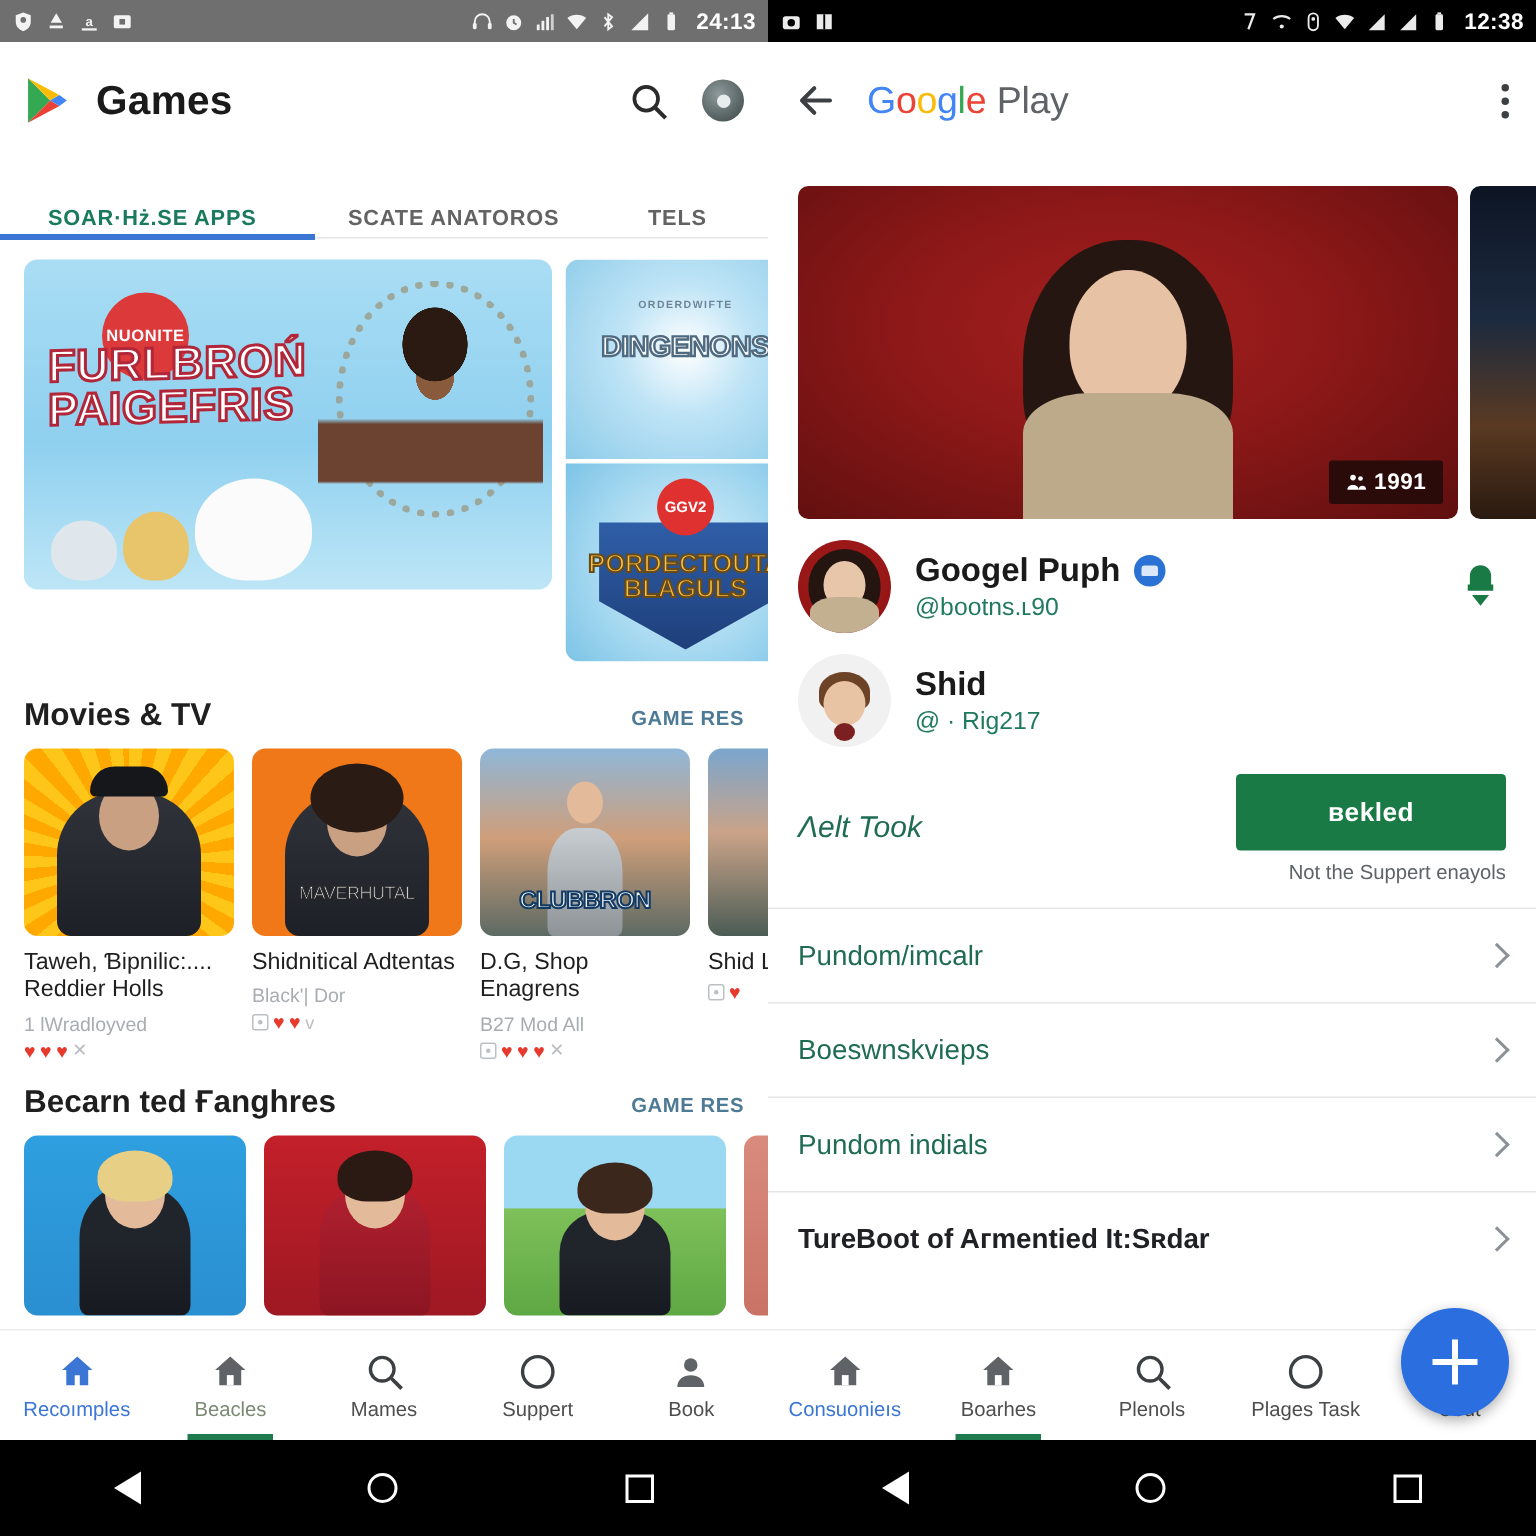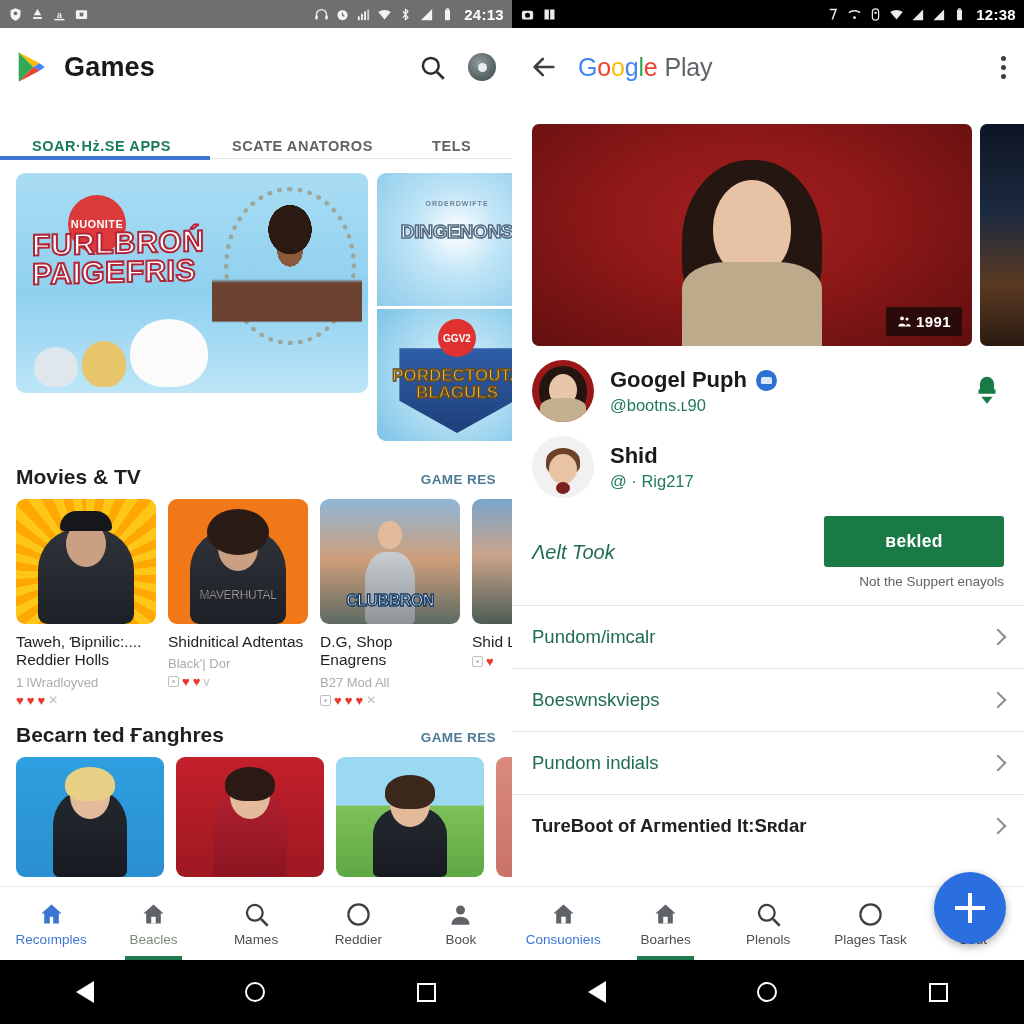--- a/index.html
+++ b/index.html
@@ -478,21 +478,21 @@
         <svg width="27" height="27" viewBox="0 0 24 24">
             <circle cx="10.5" cy="10.5" r="7" stroke="#3c4043" stroke-width="2" fill="none"></circle>
             <path d="M16 16l6 6" stroke="#3c4043" stroke-width="2.2"></path>
           </svg>
         <div class="nav-lbl">Mames</div>
       </div>
       <div class="nav-item">
         <svg width="27" height="27" viewBox="0 0 24 24">
             <circle cx="12" cy="12" r="9" stroke="#3c4043" stroke-width="2" fill="none"></circle>
           </svg>
-        <div class="nav-lbl">Reddier</div>
+        <div class="nav-lbl">Suppert</div>
       </div>
       <div class="nav-item">
         <svg width="27" height="27" viewBox="0 0 24 24">
             <circle cx="12" cy="8" r="4" fill="#5f6368"></circle>
             <path fill="#5f6368" d="M4 21c0-4.4 3.6-7 8-7s8 2.6 8 7z"></path>
           </svg>
         <div class="nav-lbl">Book</div>
       </div>
     </div>
 

